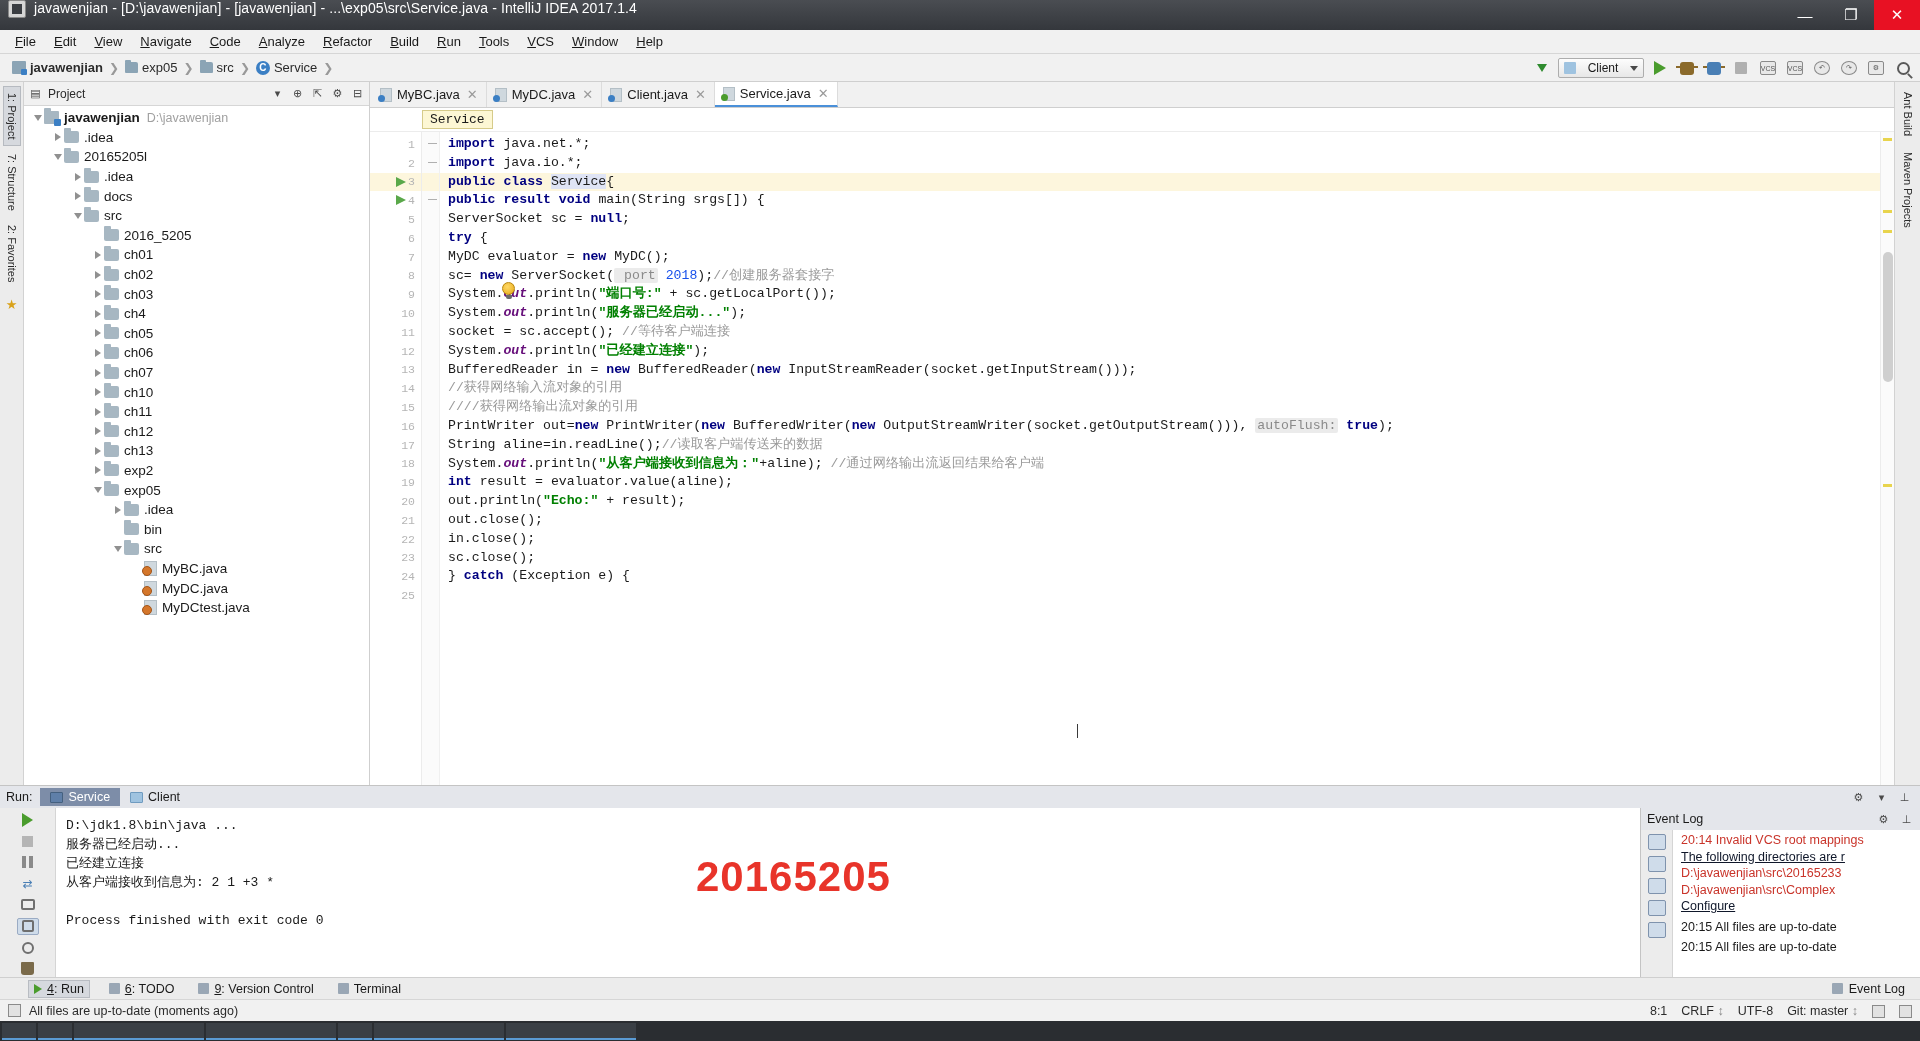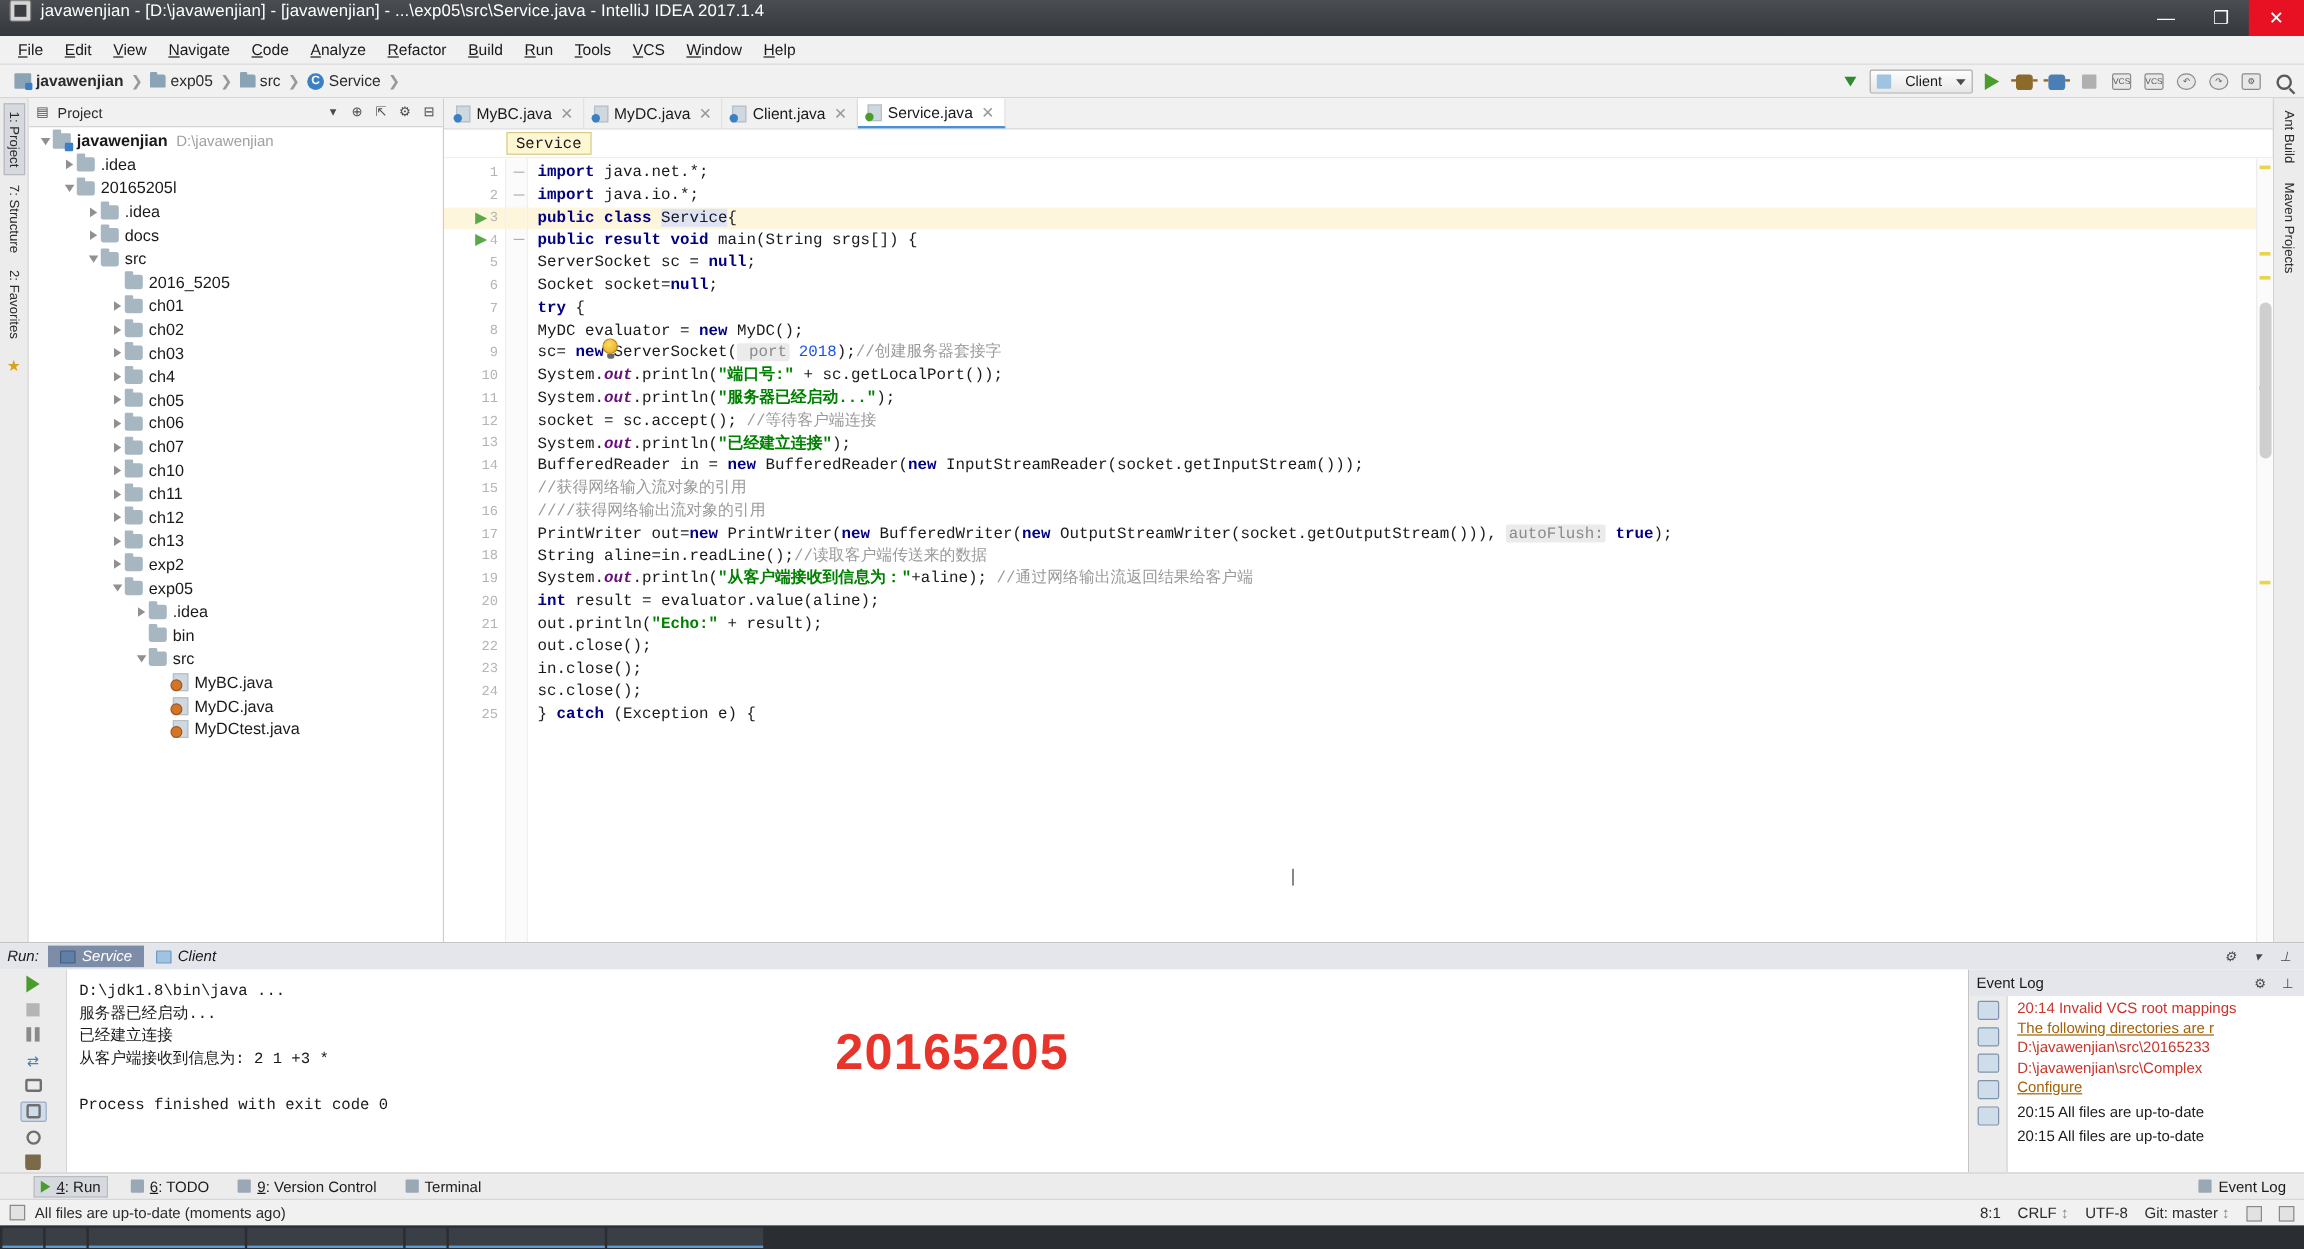--- a/index.html
+++ b/index.html
@@ -288,21 +288,21 @@
 
   
   .run-panel {
     flex: 0 0 192px; height: 192px;
     display: flex; flex-direction: column;
     background: #ffffff; border-top: 1px solid #c4c4c4;
   }
   .run-tabbar {
     height: 22px; flex: 0 0 22px; background: #e4e6eb;
     display: flex; align-items: center; padding-left: 6px;
-    font-size: 12.5px; color: #1a1a1a; position: relative; font-style: italic;
+    font-size: 12.5px; color: #1a1a1a; position: relative;
   }
   .run-label { margin-right: 8px; }
   .rtab { display: flex; align-items: center; gap: 5px; padding: 2px 10px; font-size: 12.5px; }
   .rtab.active { background: #7d8da8; color: #fff; }
   .rtab .ri { width: 13px; height: 11px; background: #9fc3e0; border: 1px solid #6f9bc0; border-radius: 1px; }
   .rtab.active .ri { background: #5f7fa8; border-color: #44607f; }
   .run-tabbar-right { position: absolute; right: 8px; display: flex; align-items: center; gap: 8px; }
 
   .run-body { flex: 1 1 auto; display: flex; min-height: 0; }
   .run-tools {
@@ -343,21 +343,21 @@
     display: flex; align-items: center; padding: 0 6px;
     font-size: 12.5px; color: #1a1a1a; position: relative;
   }
   .evlog-head .eh-right { position: absolute; right: 6px; display: flex; gap: 8px; align-items: center; }
   .evlog-body { flex: 1 1 auto; position: relative; display: flex; min-height: 0; }
   .evlog-rail { width: 32px; flex: 0 0 32px; background: #ececec; border-right: 1px solid #d5d5d5; display:flex;flex-direction:column;align-items:center;padding-top:4px;gap:6px;}
   .ev-ic { width: 18px; height: 16px; border: 1px solid #7f93ad; background: #cfdcea; border-radius: 2px; }
   .evlog-list { flex: 1 1 auto; padding: 2px 6px 0 8px; font-size: 12.5px; overflow: hidden; }
   .ev { line-height: 16.5px; white-space: nowrap; }
   .ev.red { color: #c9342a; }
-  .ev.link { color: #a16207; text-decoration: underline; }
+  .ev.link { color: #0f172a; text-decoration: underline; }
   .ev.norm { color: #1a1a1a; padding-top: 4px; }
 
   
   .botstrip {
     height: 22px; flex: 0 0 22px; background: #ececec;
     border-top: 1px solid #cfcfcf; display: flex; align-items: center;
     padding-left: 28px; font-size: 12.5px; color: #1a1a1a; gap: 14px; position: relative;
   }
   .bs { display: flex; align-items: center; gap: 5px; padding: 1px 5px; }
   .bs.active { background: #d6d9de; border: 1px solid #b8bcc2; }
@@ -792,21 +792,20 @@
             <div class="fline"></div>
           </div>
         <div class="code-area" id="codearea">
           <div class="bulb"></div>
           <div class="caret-sm"></div>
         <div class="cline"><span class="kw">import</span><span> java.net.*;</span></div>
             <div class="cline"><span class="kw">import</span><span> java.io.*;</span></div>
             <div class="cline hl"><span class="kw">public class </span><span class="clsname">Service</span><span>{</span></div>
             <div class="cline"><span>    </span><span class="kw">public result void </span><span>main(String srgs[]) {</span></div>
             <div class="cline"><span>        ServerSocket sc = </span><span class="kw">null</span><span>;</span></div>
-            <div class="cline"><span>        Socket socket=</span><span class="kw">null</span><span>;</span></div>
             <div class="cline"><span>        </span><span class="kw">try</span><span> {</span></div>
             <div class="cline"><span>            MyDC evaluator = </span><span class="kw">new</span><span> MyDC();</span></div>
             <div class="cline"><span>            sc= </span><span class="kw">new</span><span> ServerSocket(</span><span class="hint"> port</span><span> </span><span class="num">2018</span><span>);</span><span class="cmt">//创建服务器套接字</span></div>
             <div class="cline"><span>            System.</span><span class="fld">out</span><span>.println(</span><span class="str">"端口号:"</span><span> + sc.getLocalPort());</span></div>
             <div class="cline"><span>            System.</span><span class="fld">out</span><span>.println(</span><span class="str">"服务器已经启动..."</span><span>);</span></div>
             <div class="cline"><span>            socket = sc.accept();    </span><span class="cmt">//等待客户端连接</span></div>
             <div class="cline"><span>            System.</span><span class="fld">out</span><span>.println(</span><span class="str">"已经建立连接"</span><span>);</span></div>
             <div class="cline"><span>            BufferedReader in = </span><span class="kw">new</span><span> BufferedReader(</span><span class="kw">new</span><span> InputStreamReader(socket.getInputStream()));</span></div>
             <div class="cline"><span class="cmt">            //获得网络输入流对象的引用</span></div>
             <div class="cline"><span class="cmt">            ////获得网络输出流对象的引用</span></div>

